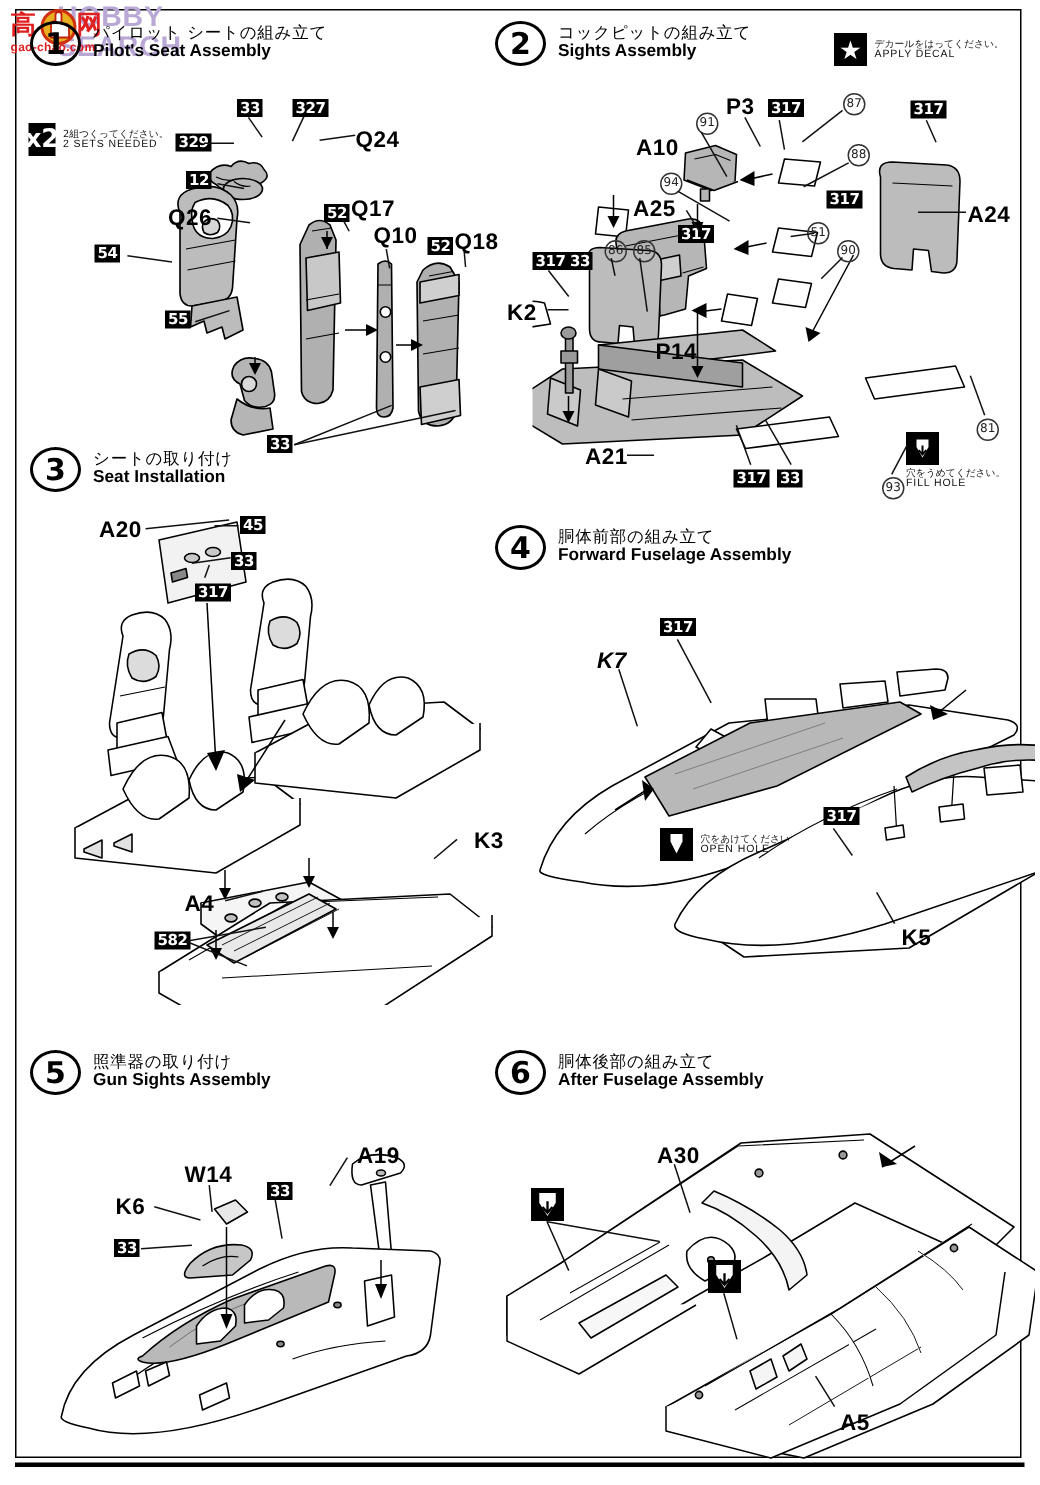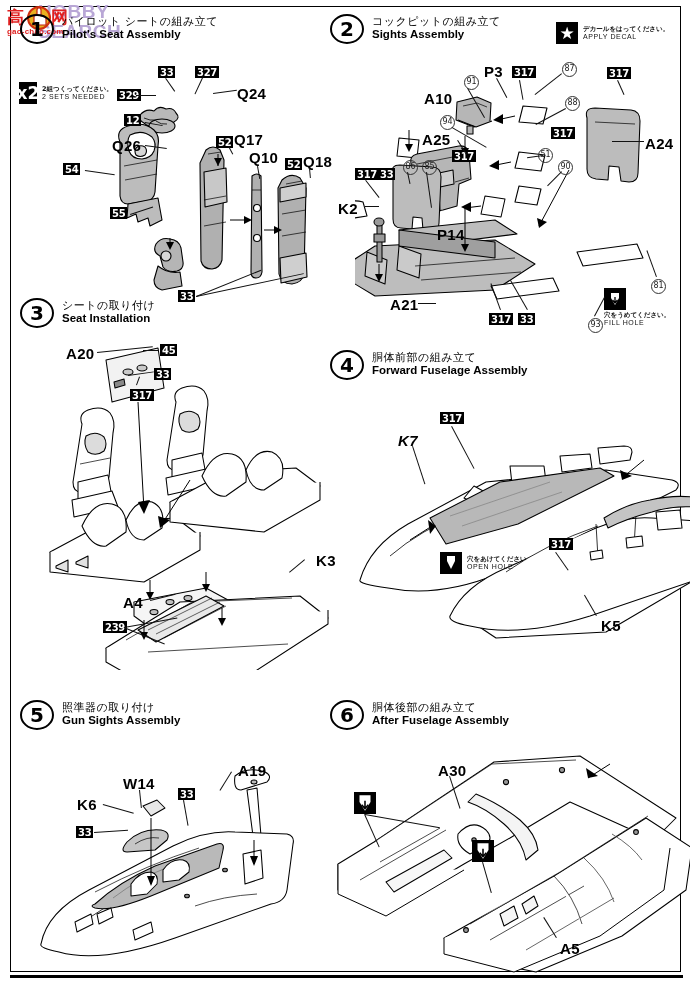--- a/index.html
+++ b/index.html
@@ -99,21 +99,20 @@
   }
   .note-text {
     margin-left: 5px;
   }
   .note-jp {
     font-size: 6.5px;
     line-height: 8px;
     font-family: "DejaVu Sans", sans-serif;
     color: #111;
     white-space: nowrap;
-    font-weight: bold;
   }
   .note-en {
     font-size: 7px;
     line-height: 8px;
     color: #111;
     letter-spacing: 0.6px;
     white-space: nowrap;
   }
   .star-glyph { color:#fff; font-size:17px; line-height:17px; }
 
@@ -615,21 +614,21 @@
       </g>
     </svg>
   </div>
 
   <div class="lbl" style="left:66px; top:345px;">A20</div>
   <div class="boxnum" style="left:160px; top:344px;">45</div>
   <div class="boxnum" style="left:154px; top:368px;">33</div>
   <div class="boxnum" style="left:130px; top:389px;">317</div>
   <div class="lbl" style="left:316px; top:552px;">K3</div>
   <div class="lbl" style="left:123px; top:594px;">A4</div>
-  <div class="boxnum" style="left:103px; top:621px;">239</div>
+  <div class="boxnum" style="left:103px; top:621px;">582</div>
 
   <div class="lead" style="left:97px; top:352px; width:56px; transform:rotate(-6deg);"></div>
   <div class="lead" style="left:143px; top:350px; width:16px;"></div>
   <div class="lead" style="left:128px; top:375px; width:26px; transform:rotate(-8deg);"></div>
   <div class="lead" style="left:136px; top:385px; width:9px; transform:rotate(-70deg);"></div>
   <div class="lead" style="left:305px; top:560px; width:20px; transform:rotate(140deg);"></div>
   <div class="lead" style="left:150px; top:600px; width:26px; transform:rotate(-14deg);"></div>
   <div class="lead" style="left:124px; top:627px; width:54px; transform:rotate(-10deg);"></div>
   <div class="lead" style="left:124px; top:627px; width:44px; transform:rotate(22deg);"></div>
 

